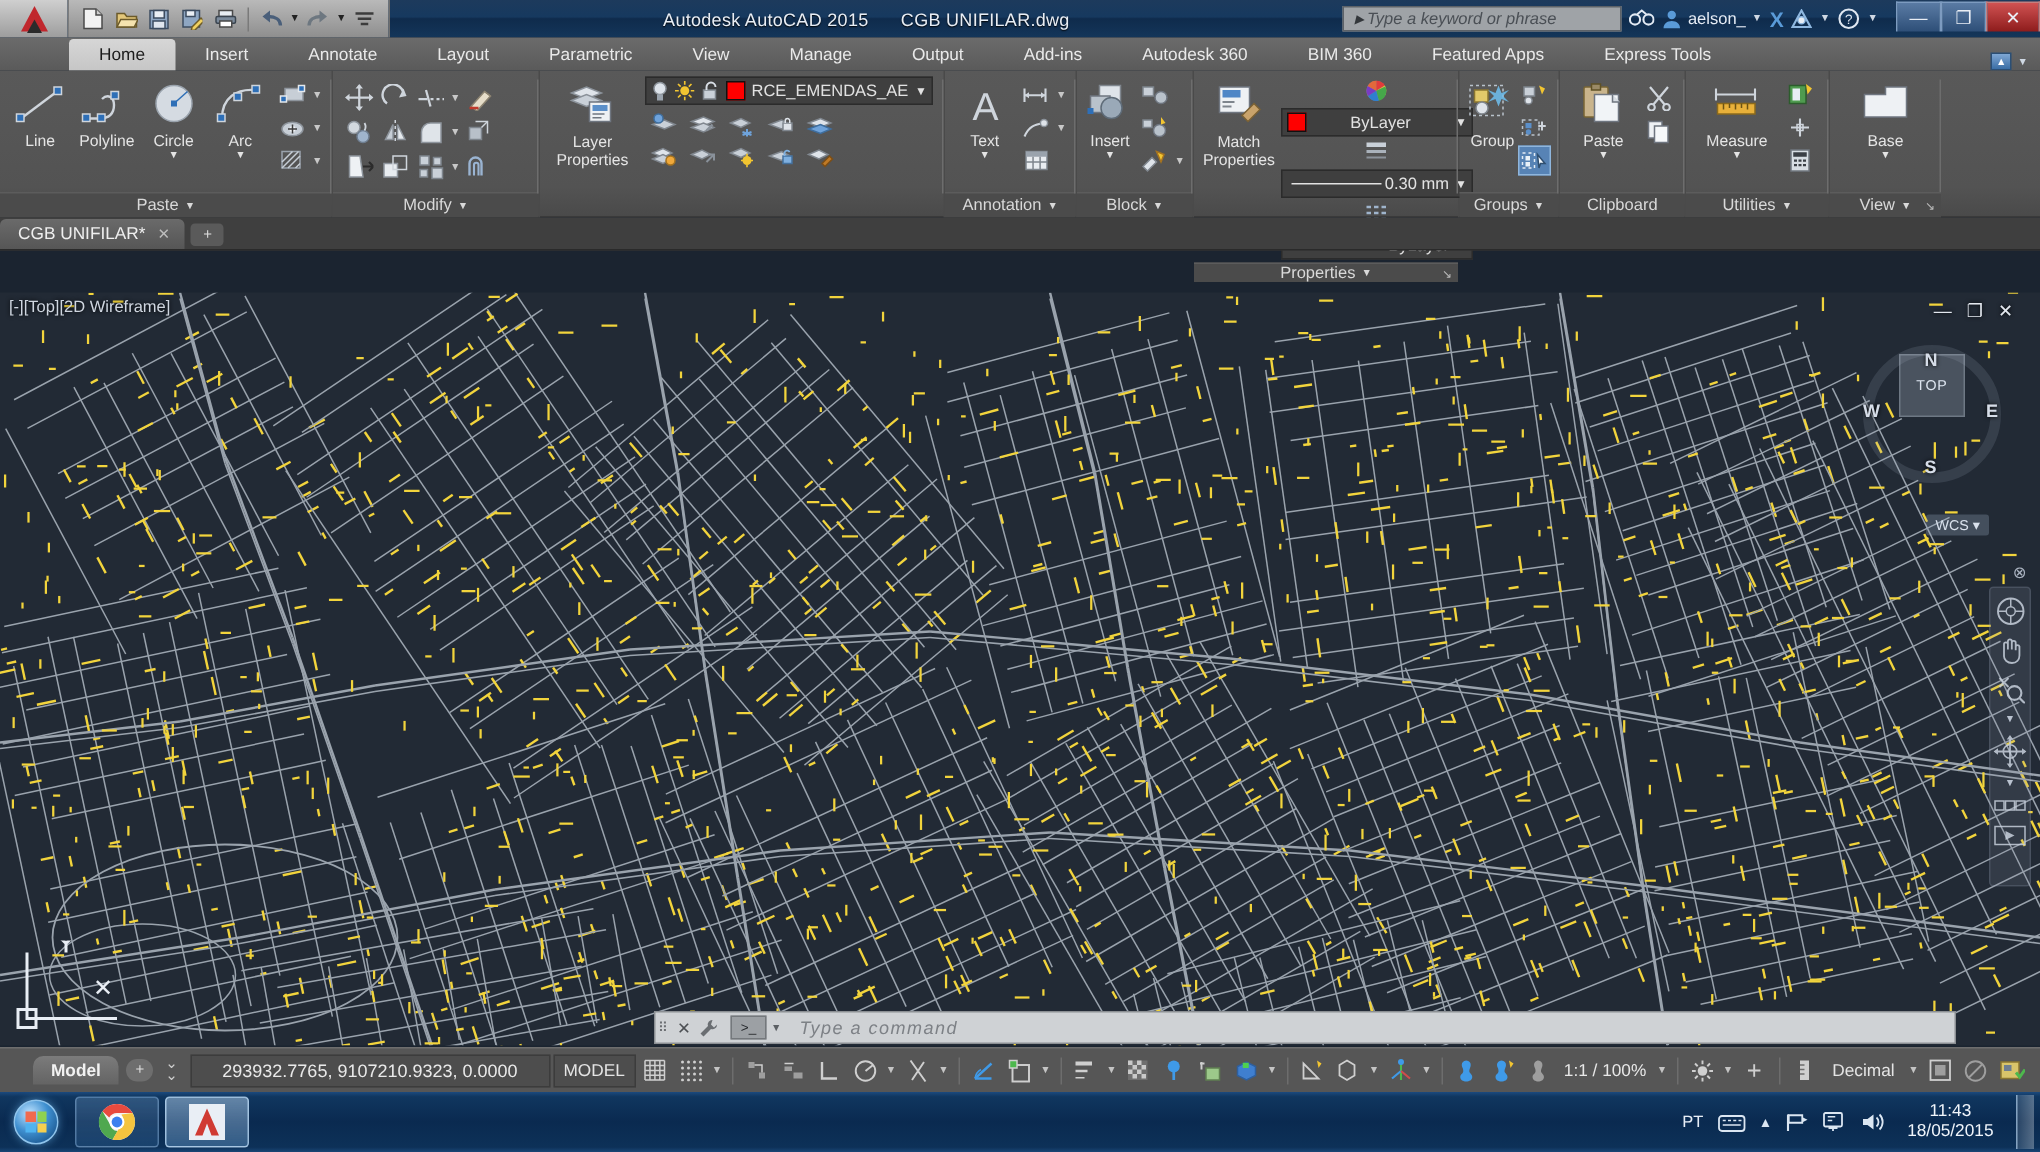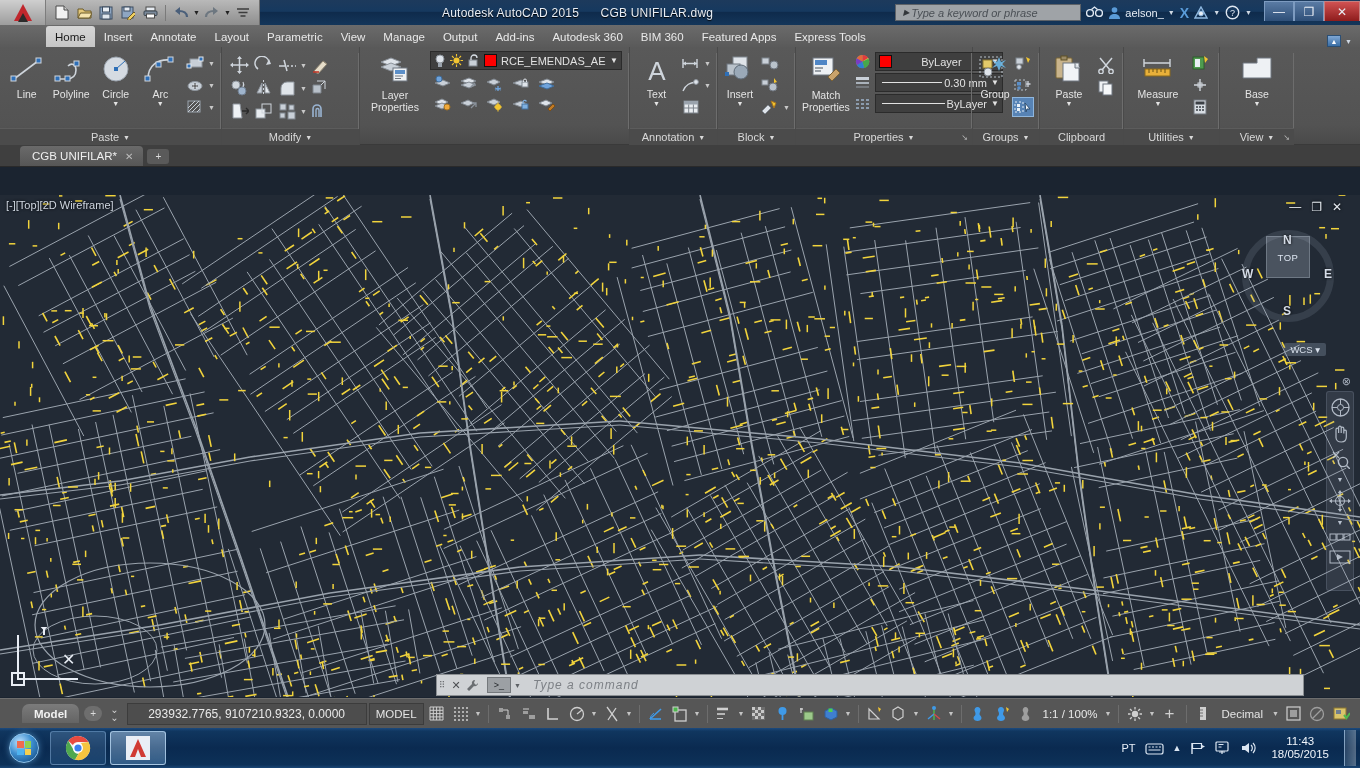--- a/index.html
+++ b/index.html
@@ -65,21 +65,21 @@
     background:linear-gradient(to bottom,#5a7ba4,#2e4f78); border:1px solid #7d9bc0;border-bottom:none;}
   .wb.close{ background:linear-gradient(to bottom,#d05252,#8e1c1c); border-color:#c57f7f; width:36px;}
 
   
   .ribbontabs{
     position:absolute; left:0; top:25px; width:1360px; height:22px;
     background:linear-gradient(to bottom,#6b6b6b,#5a5a5a);
     display:flex; align-items:flex-end; padding-left:46px;
   }
   .rtab{
-    height:20px; padding:0 9px; color:#e9e9e9; font-size:11.5px;
+    height:20px; padding:0 20px; color:#e9e9e9; font-size:11.5px;
     display:flex;align-items:center; white-space:nowrap;
   }
   .rtab.active{
     background:linear-gradient(to bottom,#d6d6d6,#c6c6c6); color:#1b1b1b;
     border-top-left-radius:3px;border-top-right-radius:3px;
     height:21px;
   }
   .rtabright{ margin-left:auto; display:flex;align-items:center;gap:4px;padding-right:8px;color:#d8d8d8;}
   .bluebadge{ width:14px;height:12px;background:linear-gradient(#7fa7d4,#3a6ea5);
     border:1px solid #2b4f75; display:flex;align-items:center;justify-content:center;font-size:7px;color:#fff;}
@@ -121,27 +121,27 @@
     display:flex; align-items:center; gap:4px; padding:0 3px; color:#e2e2e2; font-size:11px;
   }
   .combo .cv{ flex:1; white-space:nowrap; overflow:hidden;}
   .combo .cc{ font-size:8px;}
   .swatch{ width:13px;height:13px;border:1px solid #111;}
   .layergrid{ display:flex;flex-direction:column; gap:1px; margin-top:2px;}
   .lgrow{ display:flex; gap:1px;}
   .licon{ width:25px;height:20px; display:flex;align-items:center;justify-content:center;}
 
   
-  .propsrow{display:flex;align-items:center;gap:4px;margin-bottom:2px;}
+  .propsrow{display:flex;align-items:center;gap:4px;margin-bottom:2px;flex-direction:column;}
   .propico{width:17px;height:16px;display:flex;align-items:center;justify-content:center;}
 
   
   .doctabs{
     position:absolute; left:0; top:145px; width:1360px; height:22px;
-    background:#3f3f3f; display:flex; align-items:flex-end; padding-left:20px;
+    background:#3f3f3f; display:flex; align-items:flex-end; 
     border-bottom:1px solid #2a2a2a;
   }
   .dtab{
     height:20px; padding:0 10px 0 12px; background:linear-gradient(to bottom,#6a6a6a,#565656);
     color:#efefef; font-size:11.5px; display:flex;align-items:center;gap:8px;
     border-top-left-radius:4px;border-top-right-radius:4px;
   }
   .dtab .x{ color:#bdbdbd; font-size:10px;}
   .plustab{
     width:22px;height:15px;margin:0 0 2px 4px;background:#5a5a5a;border-radius:3px;

